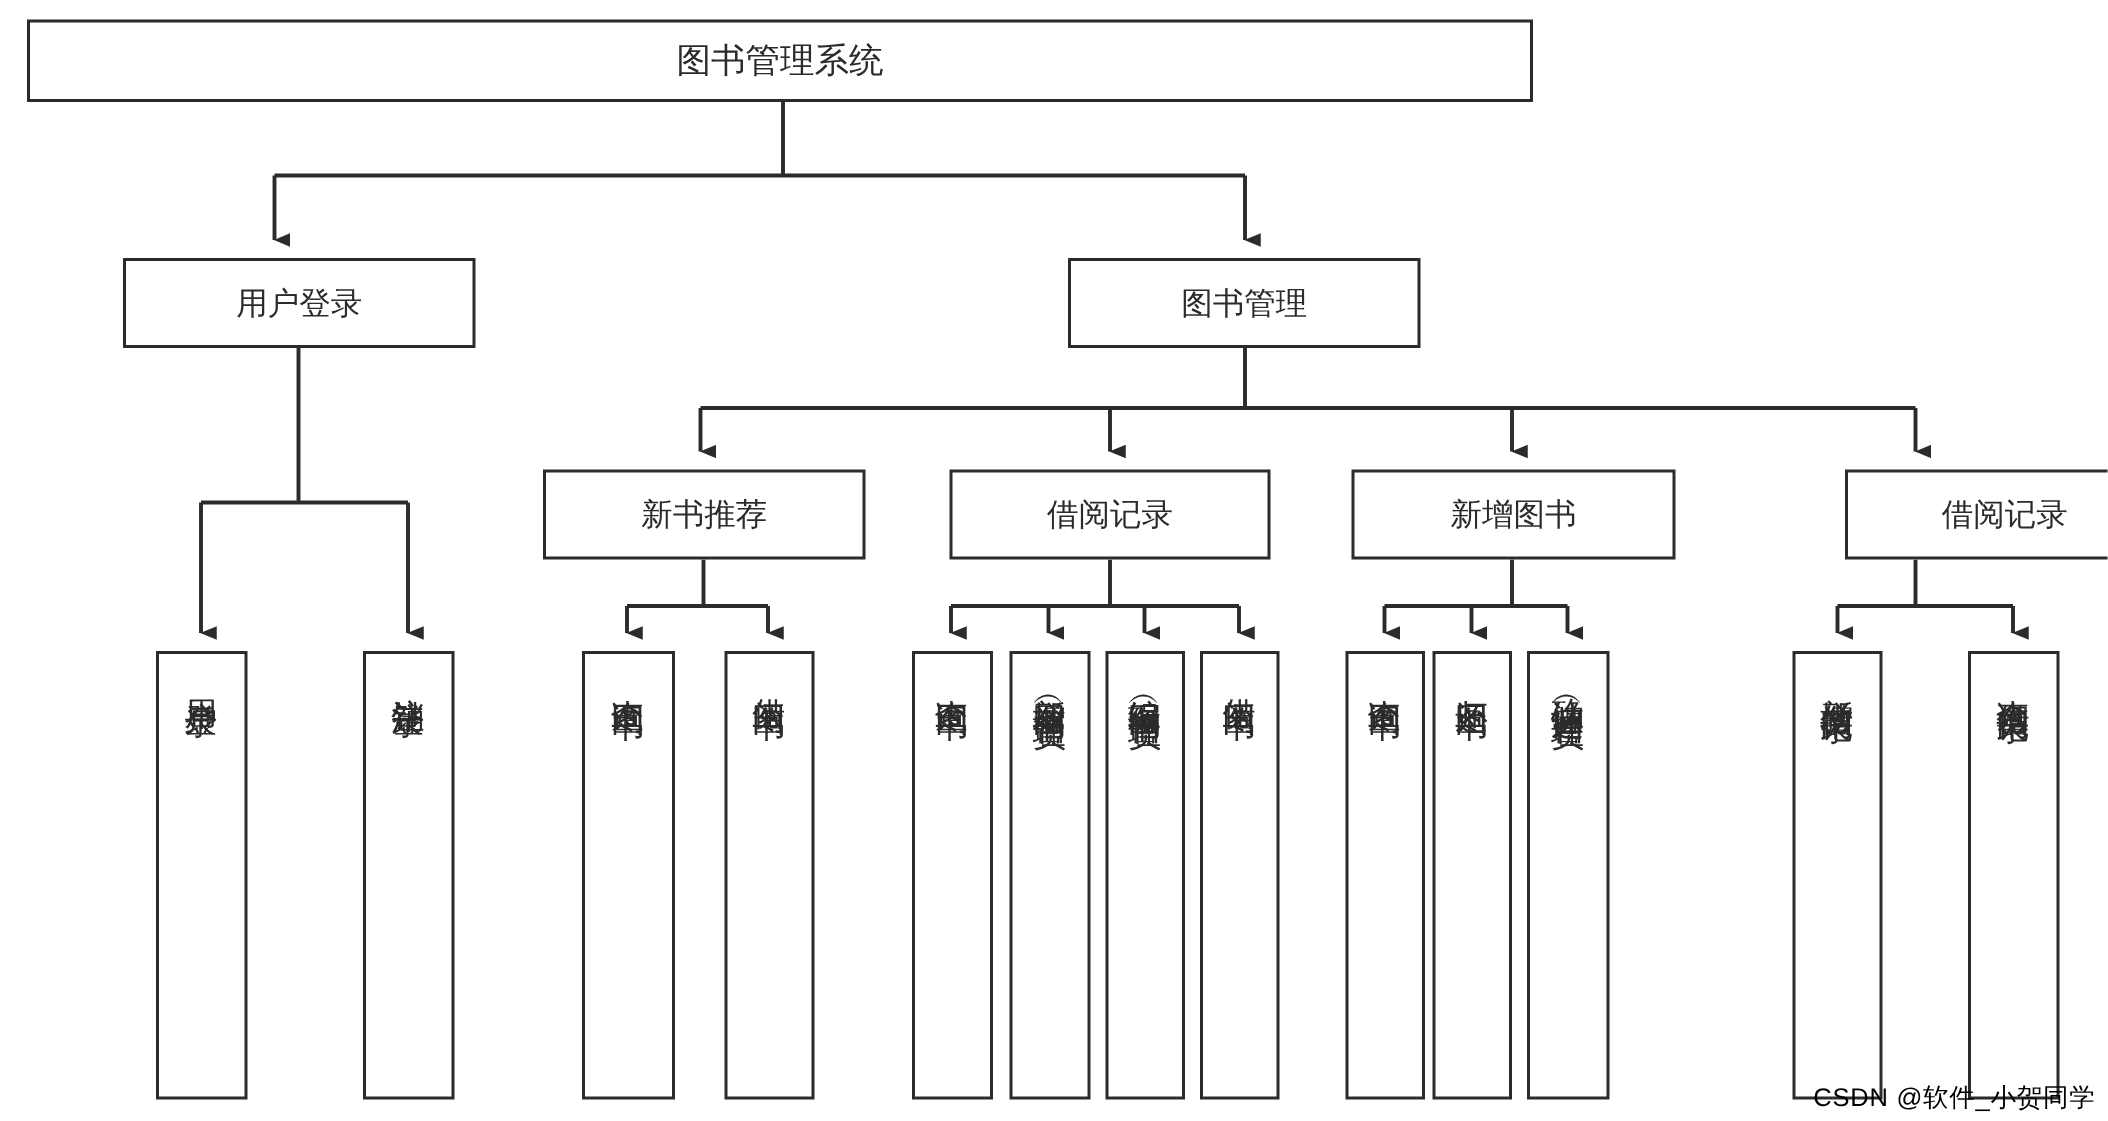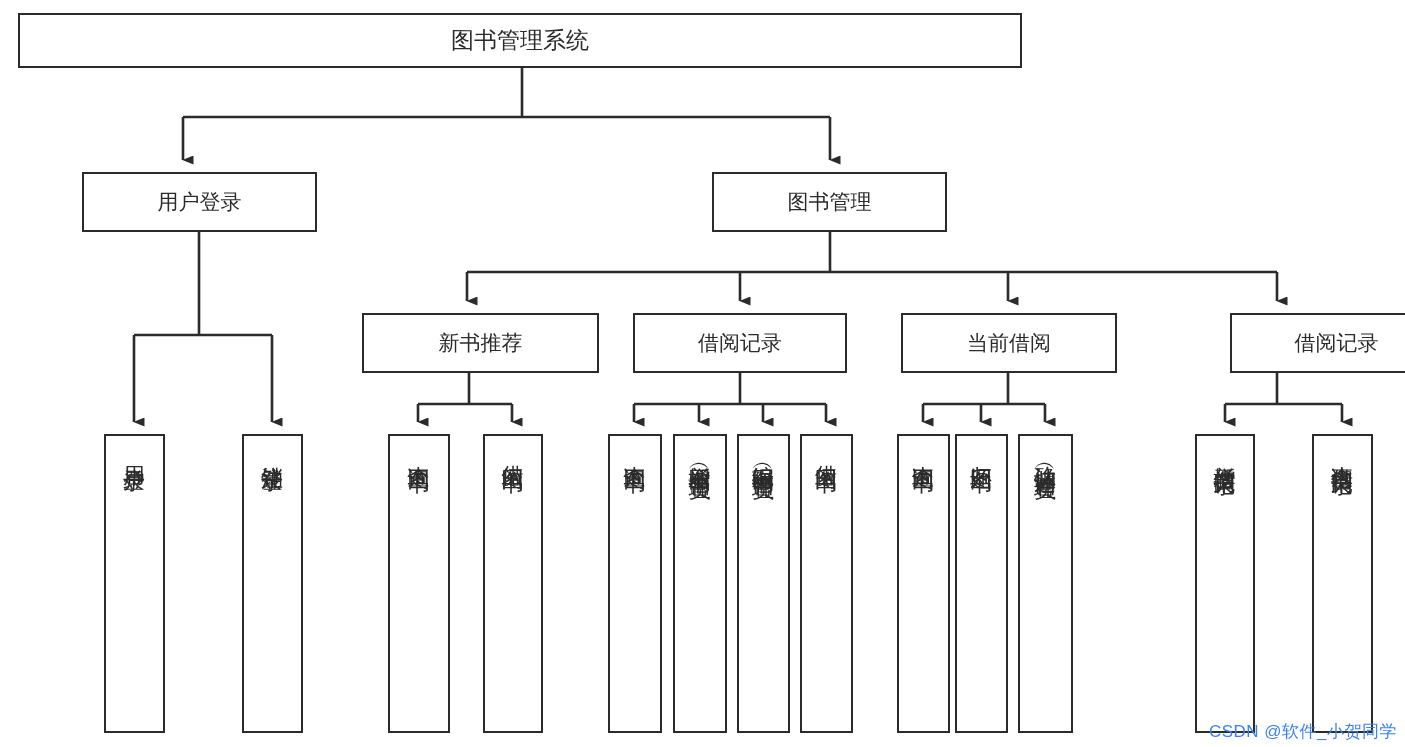--- a/index.html
+++ b/index.html
@@ -8,21 +8,21 @@
   svg#wires{position:absolute;left:0;top:0;width:1405px;height:747px;}
   .node{position:absolute;box-sizing:border-box;background:#ffffff;border:2px solid #2b2b2b;
         display:flex;align-items:center;justify-content:center;color:#2b2b2b;}
   .node.level0{font-size:23px;}
   .node.level1{font-size:21px;}
   .node.level2{font-size:21px;}
   .node.leaf{font-size:22px;align-items:flex-start;justify-content:center;padding-top:12px;}
   .vtext{writing-mode:vertical-rl;text-orientation:upright;letter-spacing:2px;line-height:1.05;
          white-space:nowrap;display:block;}
   .htext{white-space:nowrap;display:block;}
-  .watermark{position:absolute;right:8px;bottom:4px;font-size:17px;color:#3b82f6;letter-spacing:.5px;}
+  .watermark{position:absolute;right:8px;bottom:4px;font-size:17px;color:#000000;letter-spacing:.5px;}
 </style>
 </head>
 <body>
 
 <div id="stage">
 
   <svg id="wires" viewBox="0 0 1405 747">
     <defs>
       <marker id="arw" markerWidth="9" markerHeight="11" refX="4.5" refY="10.5" orient="auto" markerUnits="userSpaceOnUse">
         <path d="M0,0 L9,0 L4.5,11 Z" fill="#2b2b2b"></path>
@@ -76,28 +76,28 @@
     <span class="htext">图书管理系统</span>
   </div>
 
   <div class="node level1" style="left:82px;top:172px;width:235px;height:60px;">
     <span class="htext">用户登录</span>
   </div>
   <div class="node level1" style="left:712px;top:172px;width:235px;height:60px;">
     <span class="htext">图书管理</span>
   </div>
 
-  <div class="node level2" style="left:362px;top:313px;width:237px;height:60px;">
+  <div class="node level2" style="left:362px;top:313px;width:215px;height:60px;">
     <span class="htext">新书推荐</span>
   </div>
   <div class="node level2" style="left:633px;top:313px;width:214px;height:60px;">
     <span class="htext">借阅记录</span>
   </div>
   <div class="node level2" style="left:901px;top:313px;width:216px;height:60px;">
-    <span class="htext">当前借阅</span>
+    <span class="htext">新增图书</span>
   </div>
   <div class="node level2" style="left:1230px;top:313px;width:213px;height:60px;">
     <span class="htext">借阅记录</span>
   </div>
 
   <div class="node leaf" style="left:104px;top:434px;width:61px;height:299px;">
     <span class="vtext">用户登录</span>
   </div>
   <div class="node leaf" style="left:242px;top:434px;width:61px;height:299px;">
     <span class="vtext">注销登录</span>

